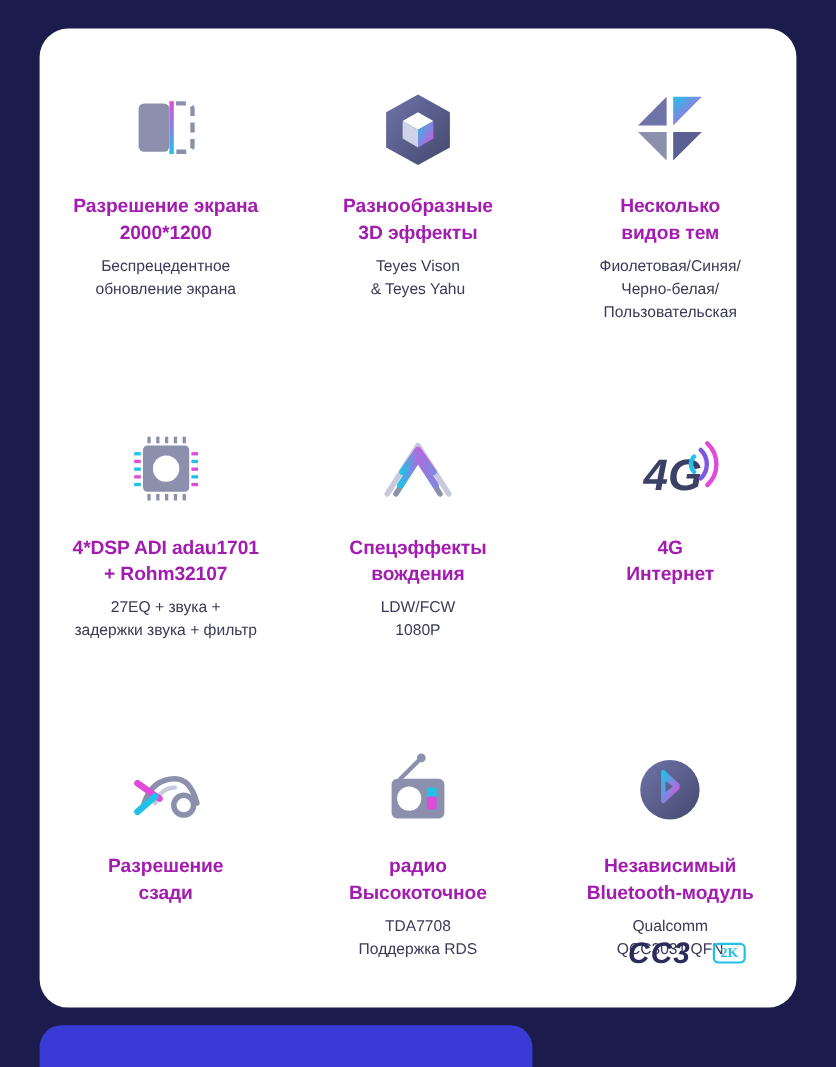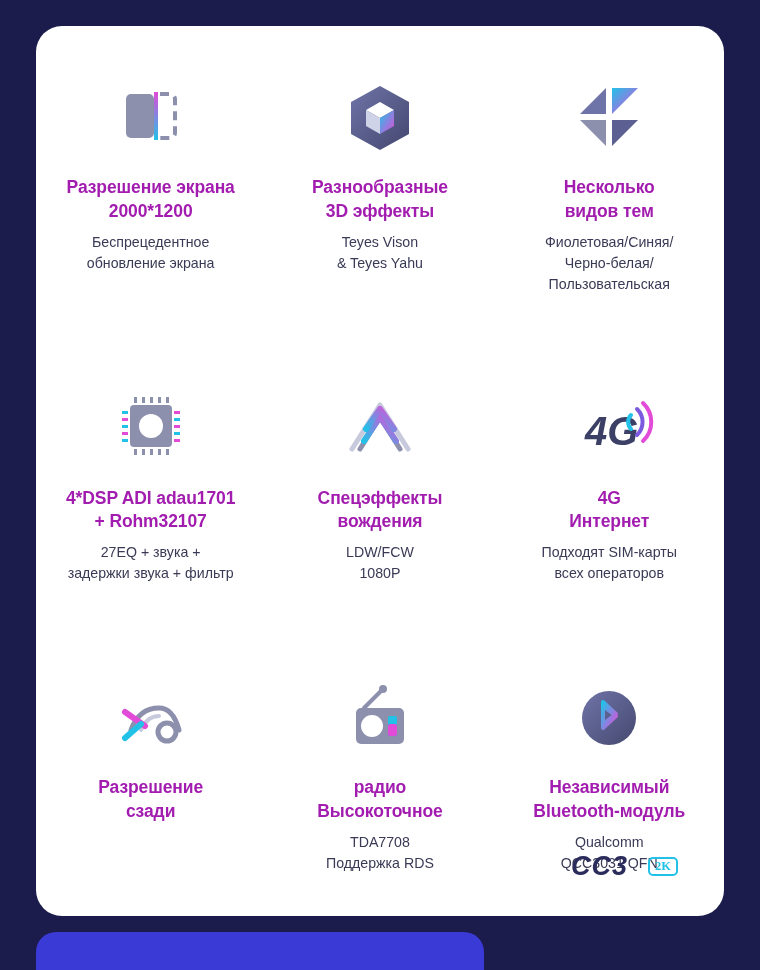--- a/index.html
+++ b/index.html
@@ -263,24 +263,20 @@
             <text x="26" y="58" font-family="Liberation Sans, sans-serif" font-size="40" font-weight="bold" font-style="italic" fill="#3c4066">4G</text>
             <path d="M72 42 a10 10 0 0 1 0 -14" fill="none" stroke="#22c1e8" stroke-width="4" stroke-linecap="round"></path>
             <path d="M78 48 a18 18 0 0 0 0 -26" fill="none" stroke="#7b5ae0" stroke-width="4" stroke-linecap="round"></path>
             <path d="M84 54 a26 26 0 0 0 0 -38" fill="none" stroke="#e24bd8" stroke-width="4" stroke-linecap="round"></path>
           </svg>
         </div>
         <div class="title">
           <div>4G</div>
           <div>Интернет</div>
         </div>
-        <div class="sub">
-          <div>Подходят SIM-карты</div>
-          <div>всех операторов</div>
-        </div>
       </div>
 
       <div class="row-gap"></div>
 
       <div class="cell">
         <div class="icon-wrap">
           <svg width="100" height="80" viewBox="0 0 100 80">
             <path d="M30 54 q8 -22 28 -22 q14 0 20 22" fill="none" stroke="#8d90ad" stroke-width="5" stroke-linecap="round"></path>
             <path d="M40 54 q6 -14 18 -14" fill="none" stroke="#c7cadd" stroke-width="4" stroke-linecap="round"></path>
             <circle cx="66" cy="56" r="9" fill="none" stroke="#8d90ad" stroke-width="5"></circle>

